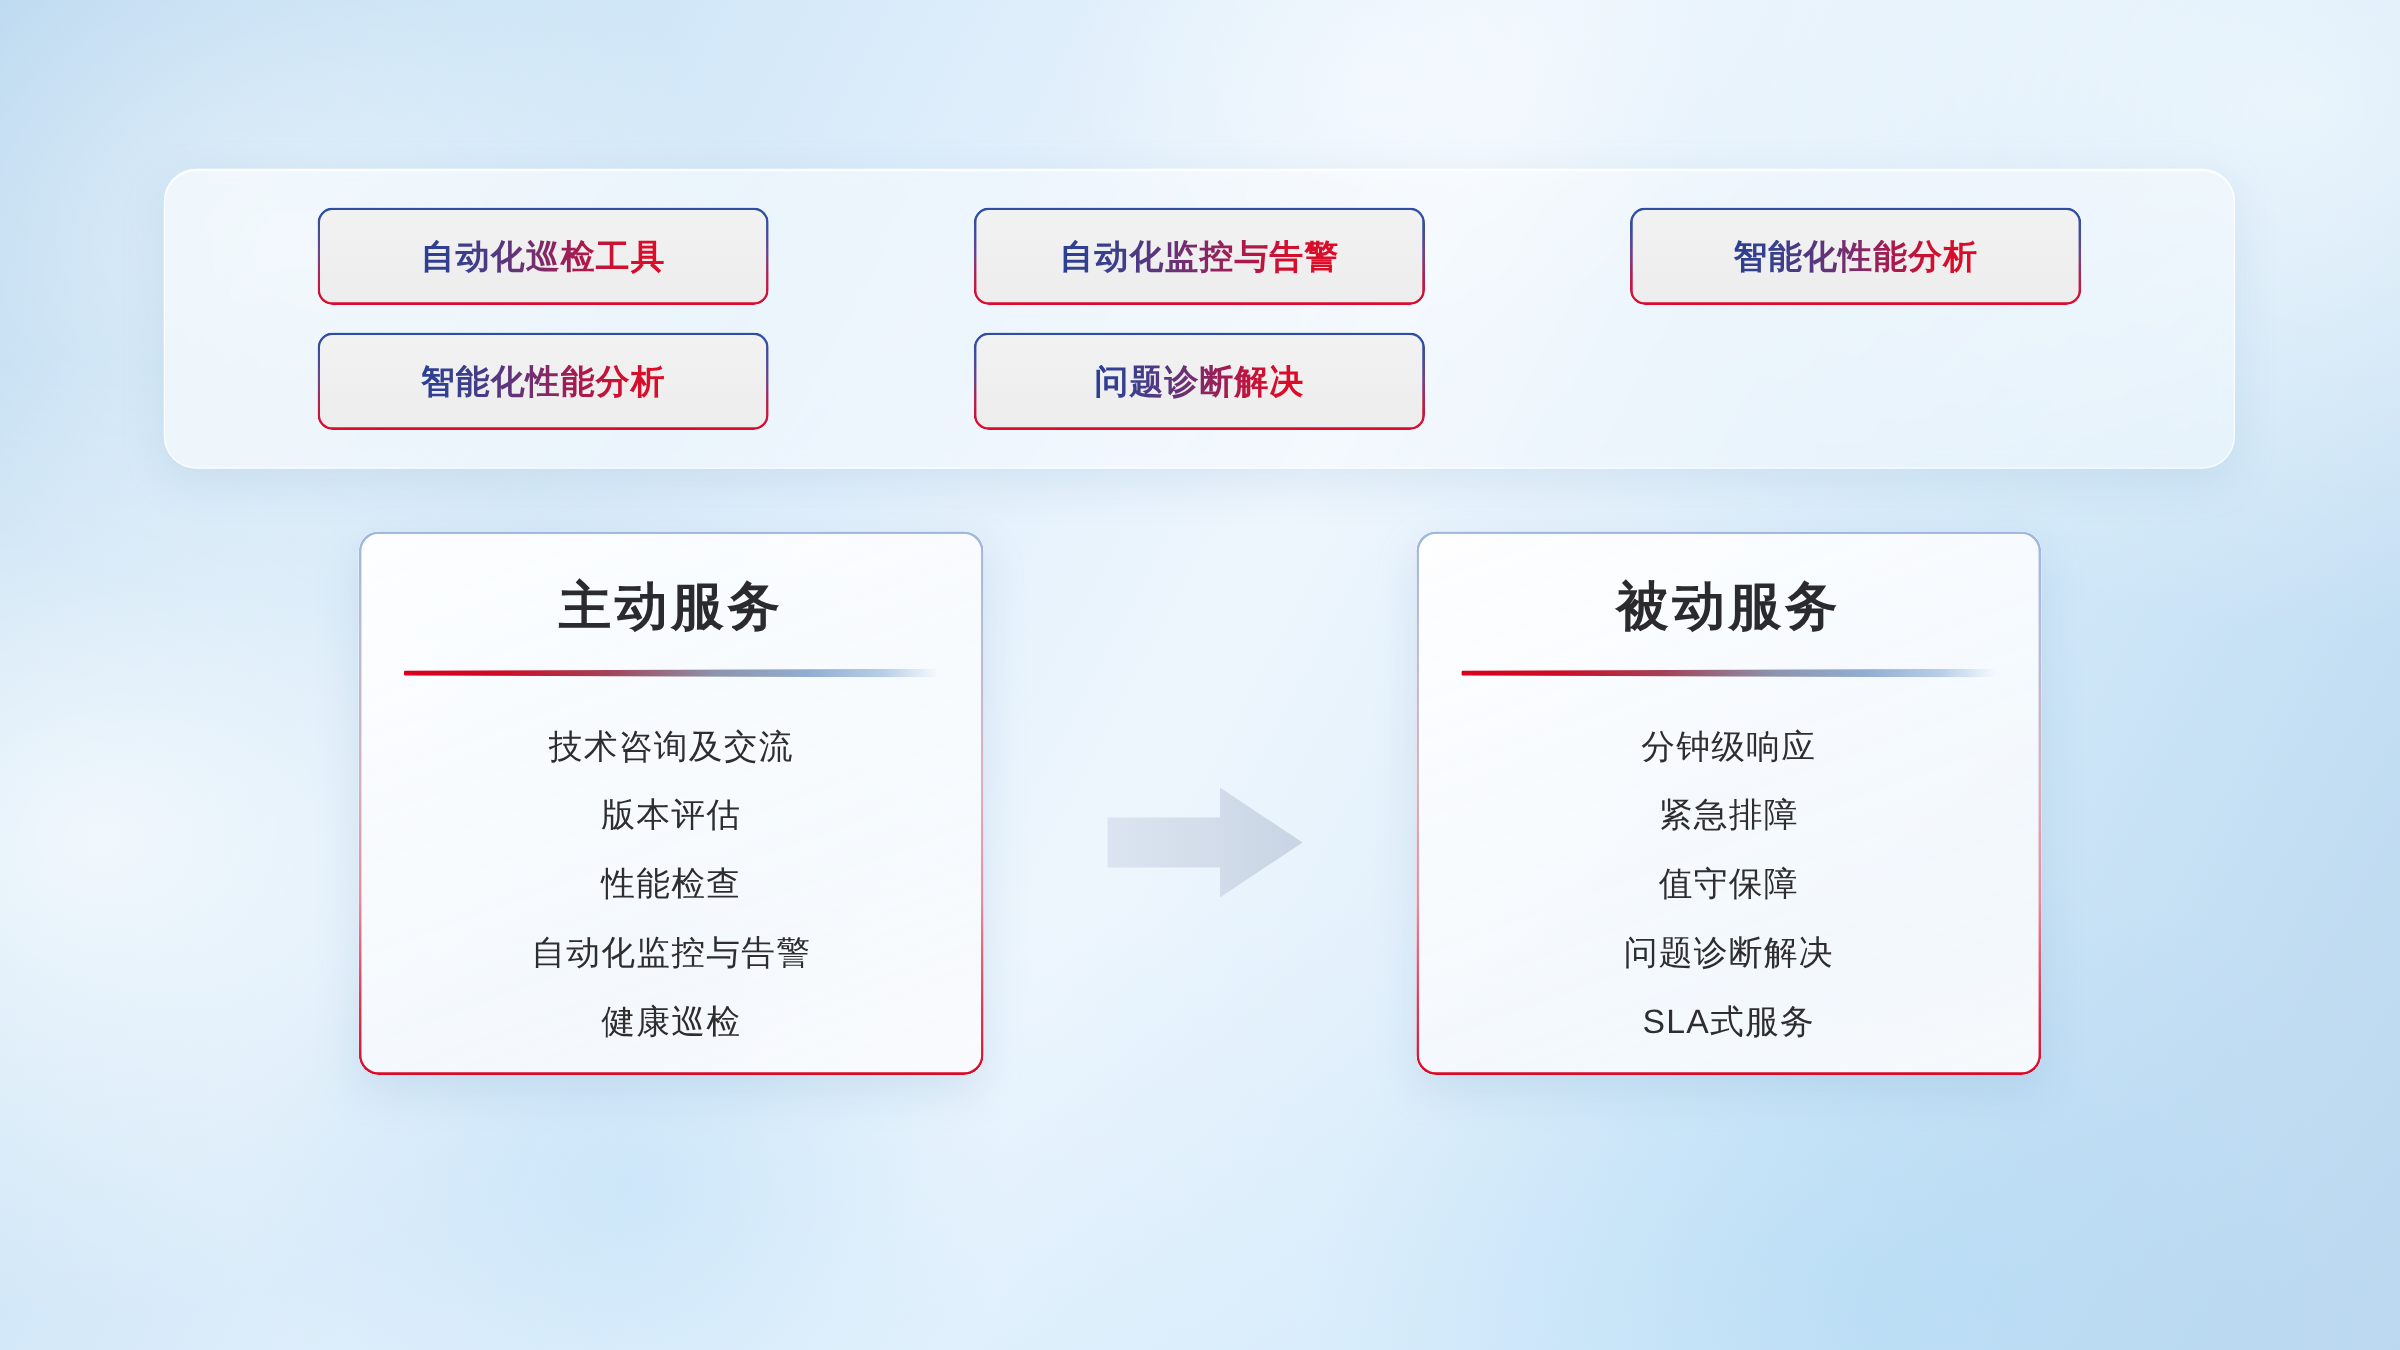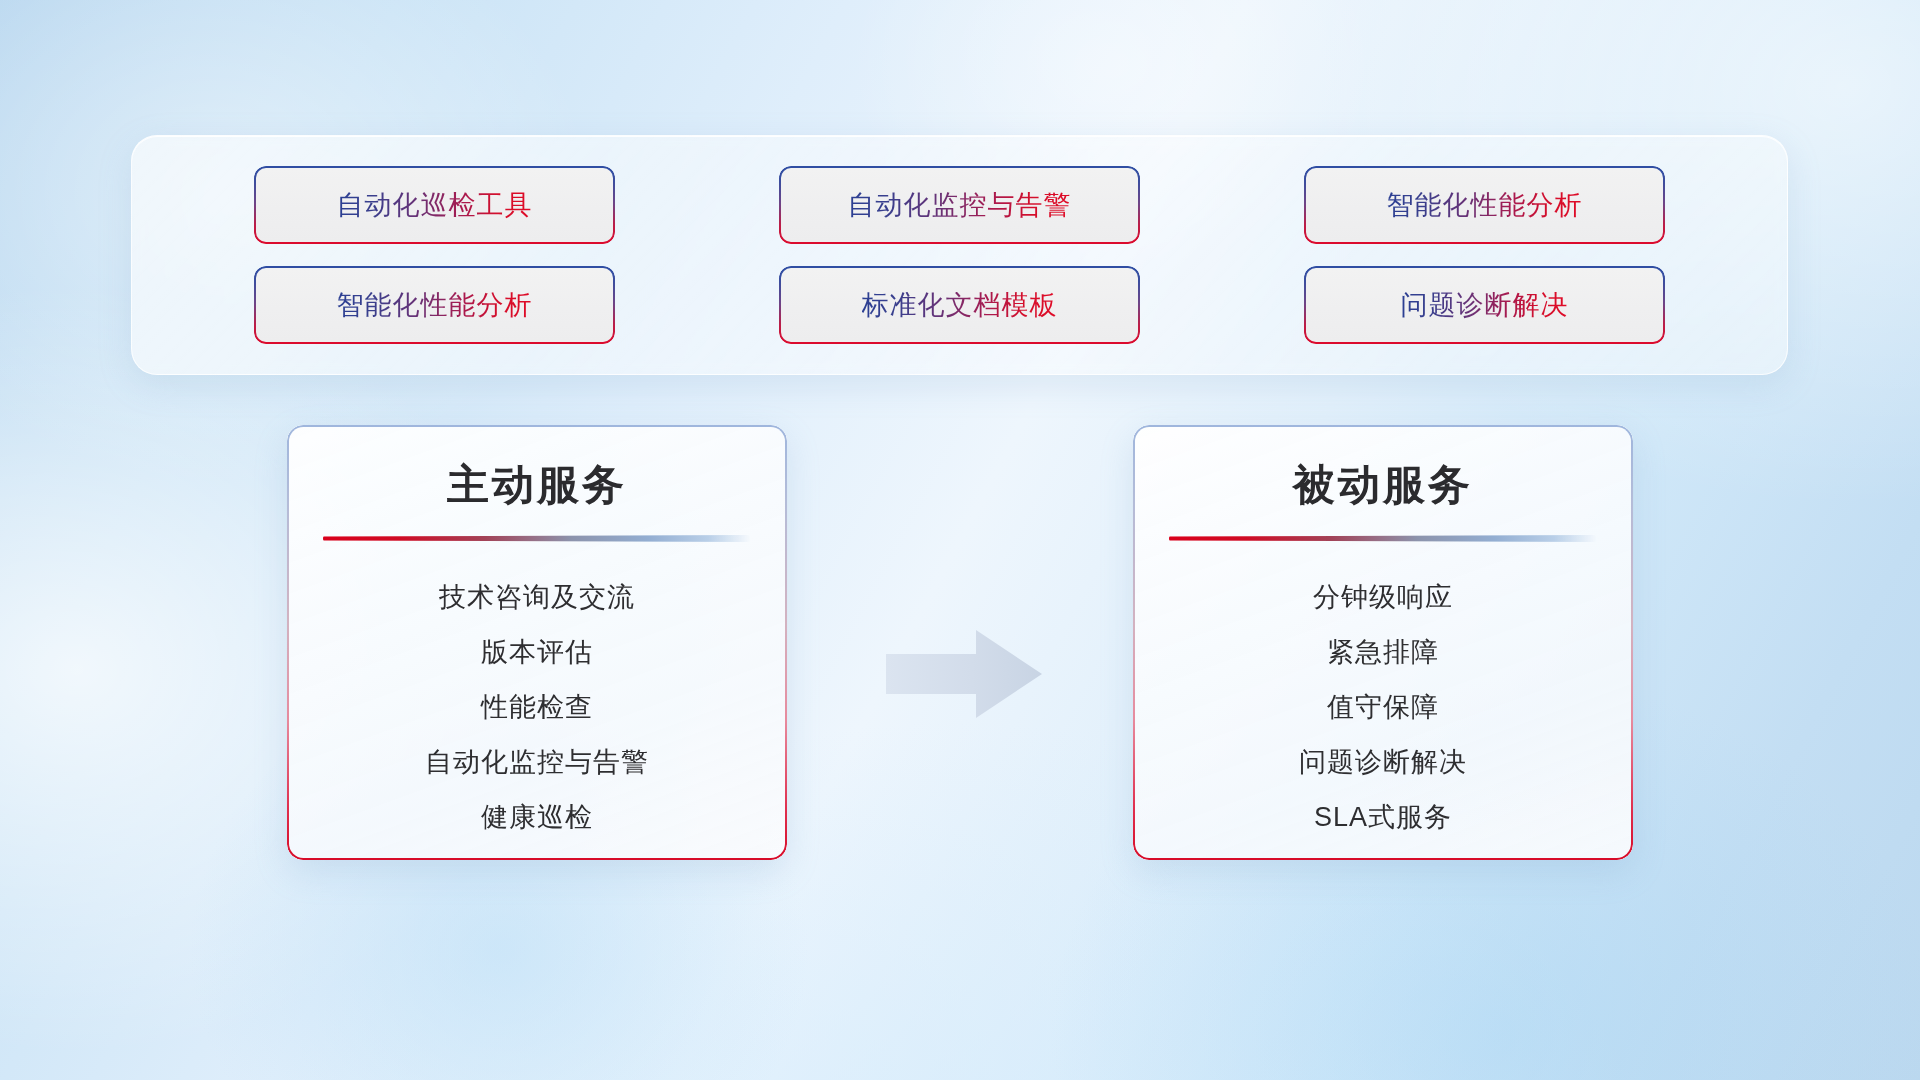--- a/index.html
+++ b/index.html
@@ -95,21 +95,21 @@
         #dd0a2c 100%);
     -webkit-mask:linear-gradient(#000 0 0) content-box, linear-gradient(#000 0 0);
     -webkit-mask-composite:xor;
             mask:linear-gradient(#000 0 0) content-box, linear-gradient(#000 0 0);
             mask-composite:exclude;
     pointer-events:none;
     z-index:2;
   }
   .pill-label{
     font-size:27px;
-    font-weight:400;
+    font-weight:700;
     letter-spacing:1px;
     line-height:1;
     background:linear-gradient(90deg,
         #2b3f93 0%,
         #3a3f8d 18%,
         #6b3175 42%,
         #a81a4f 64%,
         #d40f2c 82%,
         #e00a26 100%);
     -webkit-background-clip:text;
@@ -213,23 +213,20 @@
     </div>
 
     <div class="pill">
       <span class="pill-label">智能化性能分析</span>
     </div>
 
     <div class="pill">
       <span class="pill-label">智能化性能分析</span>
     </div>
 
-    <div class="pill">
-      <span class="pill-label">标准化文档模板</span>
-    </div>
 
     <div class="pill">
       <span class="pill-label">问题诊断解决</span>
     </div>
 
   </div>
 
   <div class="card" id="card-active">
     <div class="card-title">主动服务</div>
     <div class="card-divider"></div>

